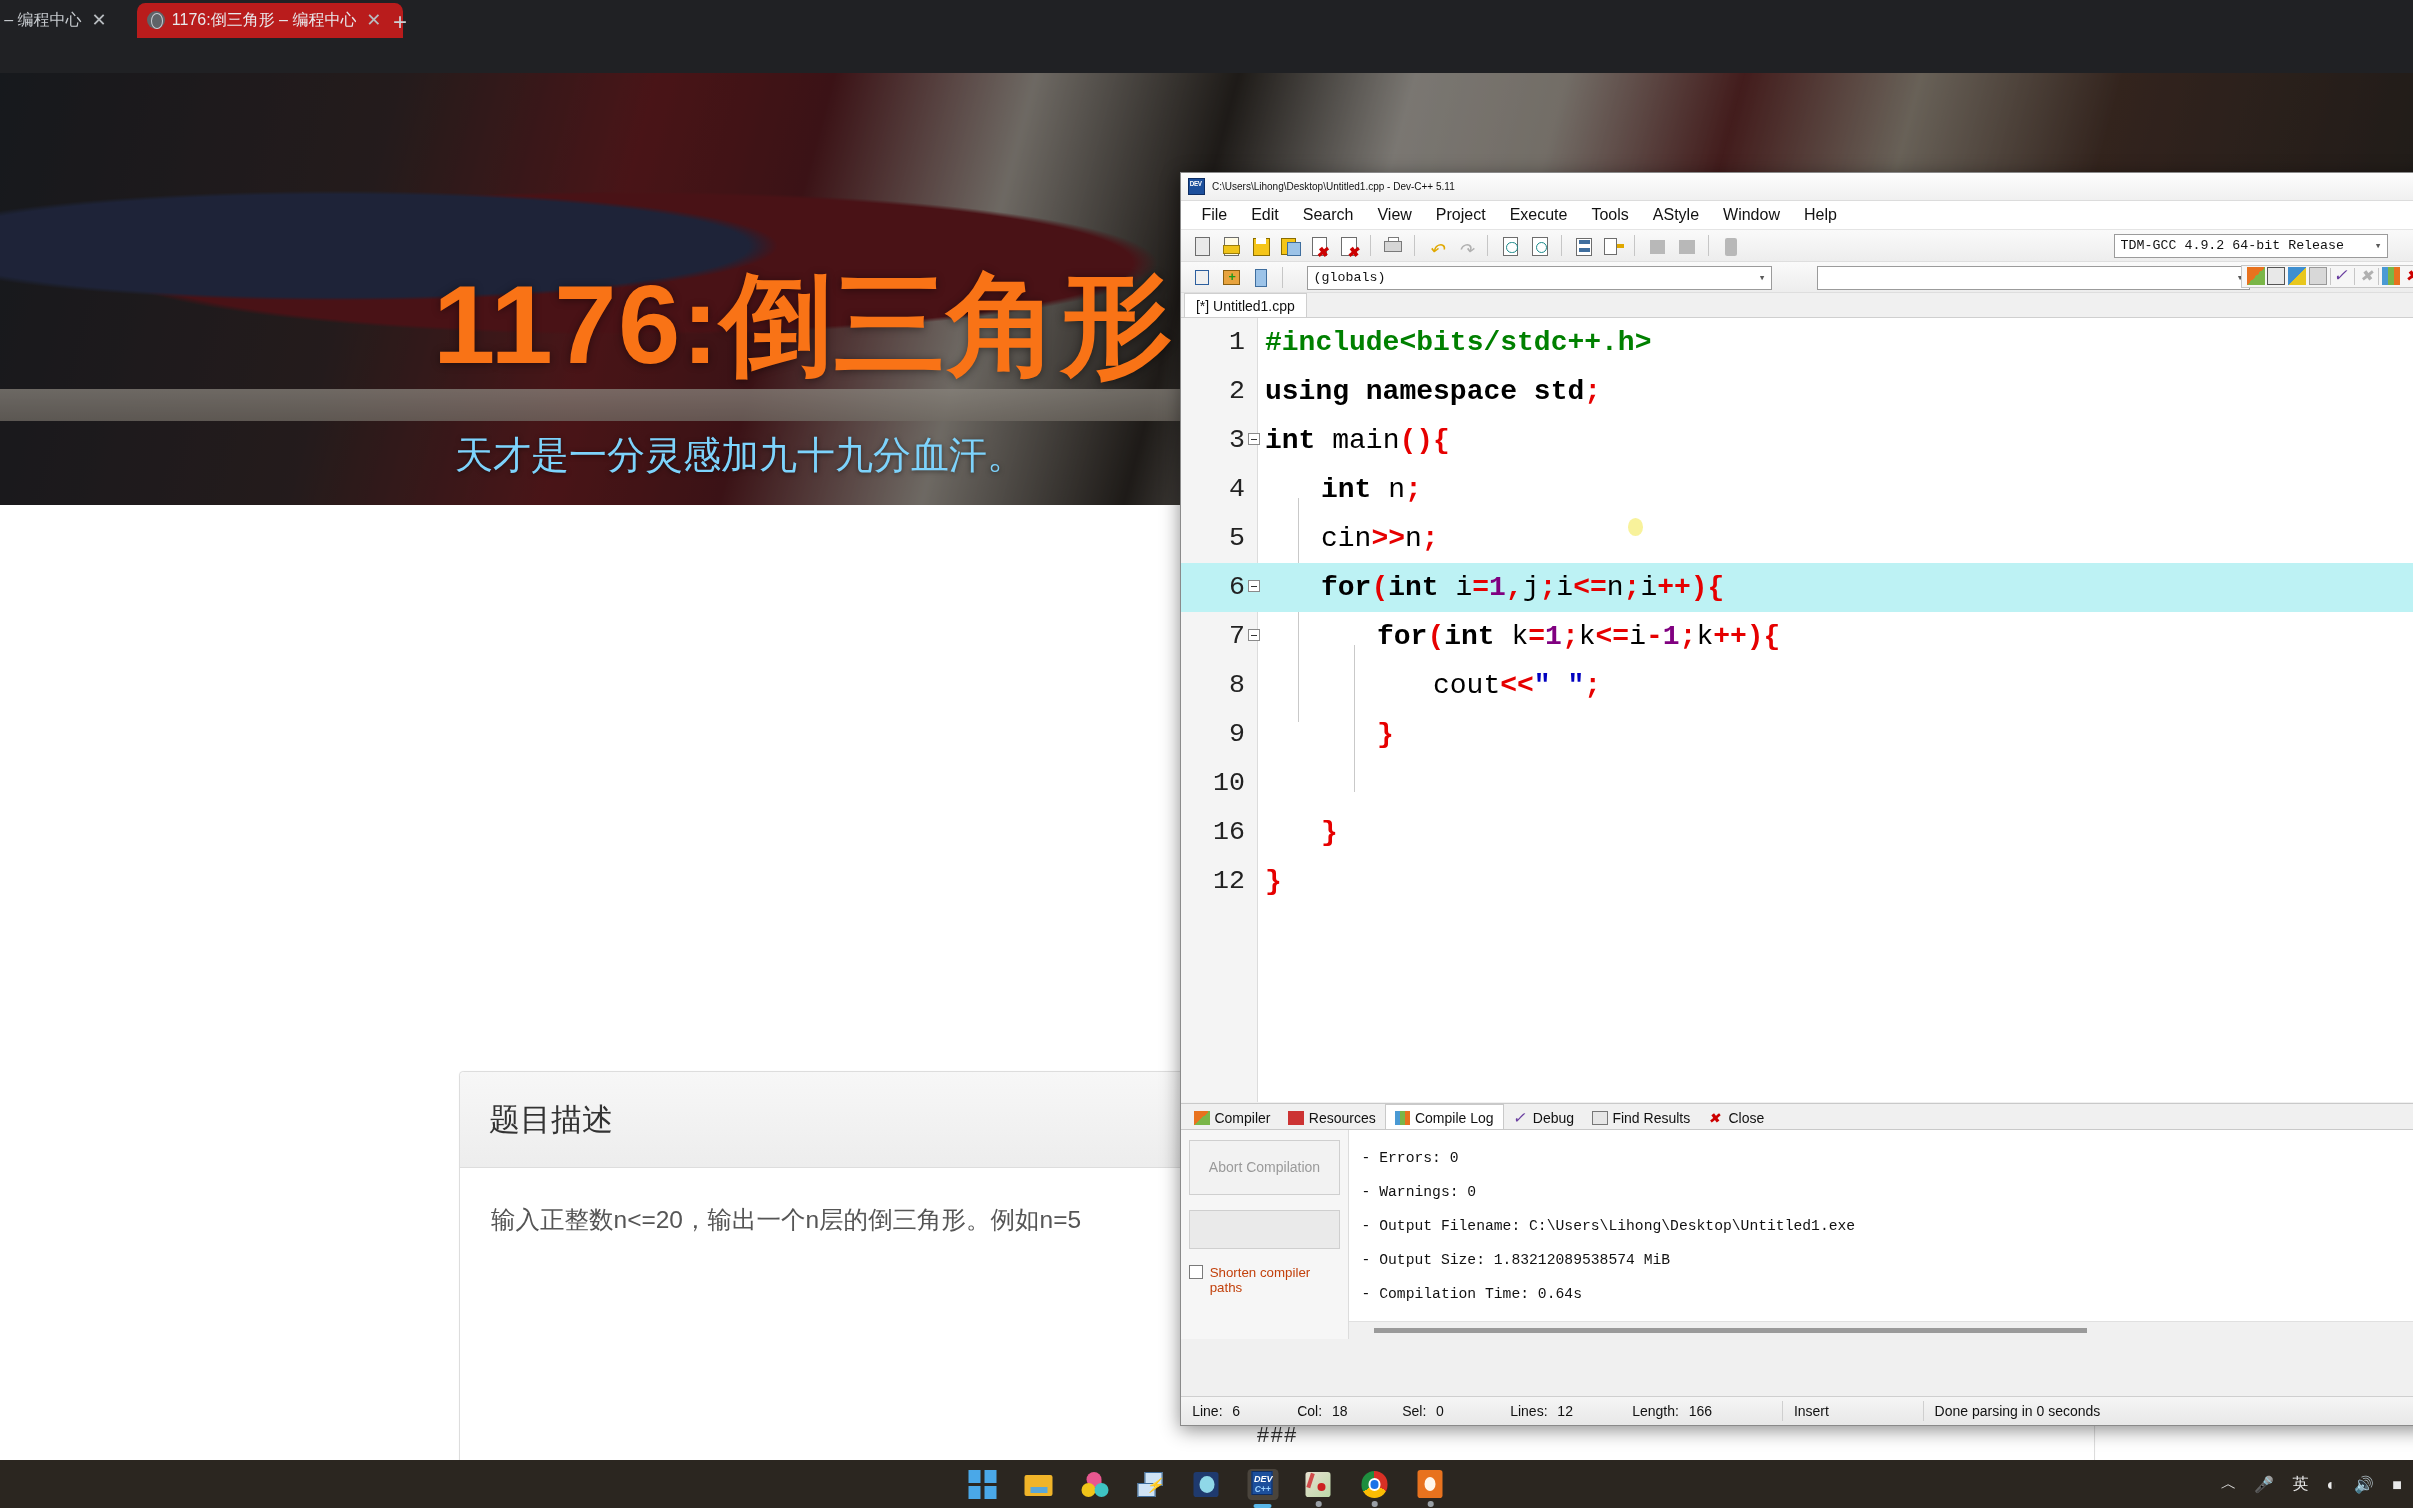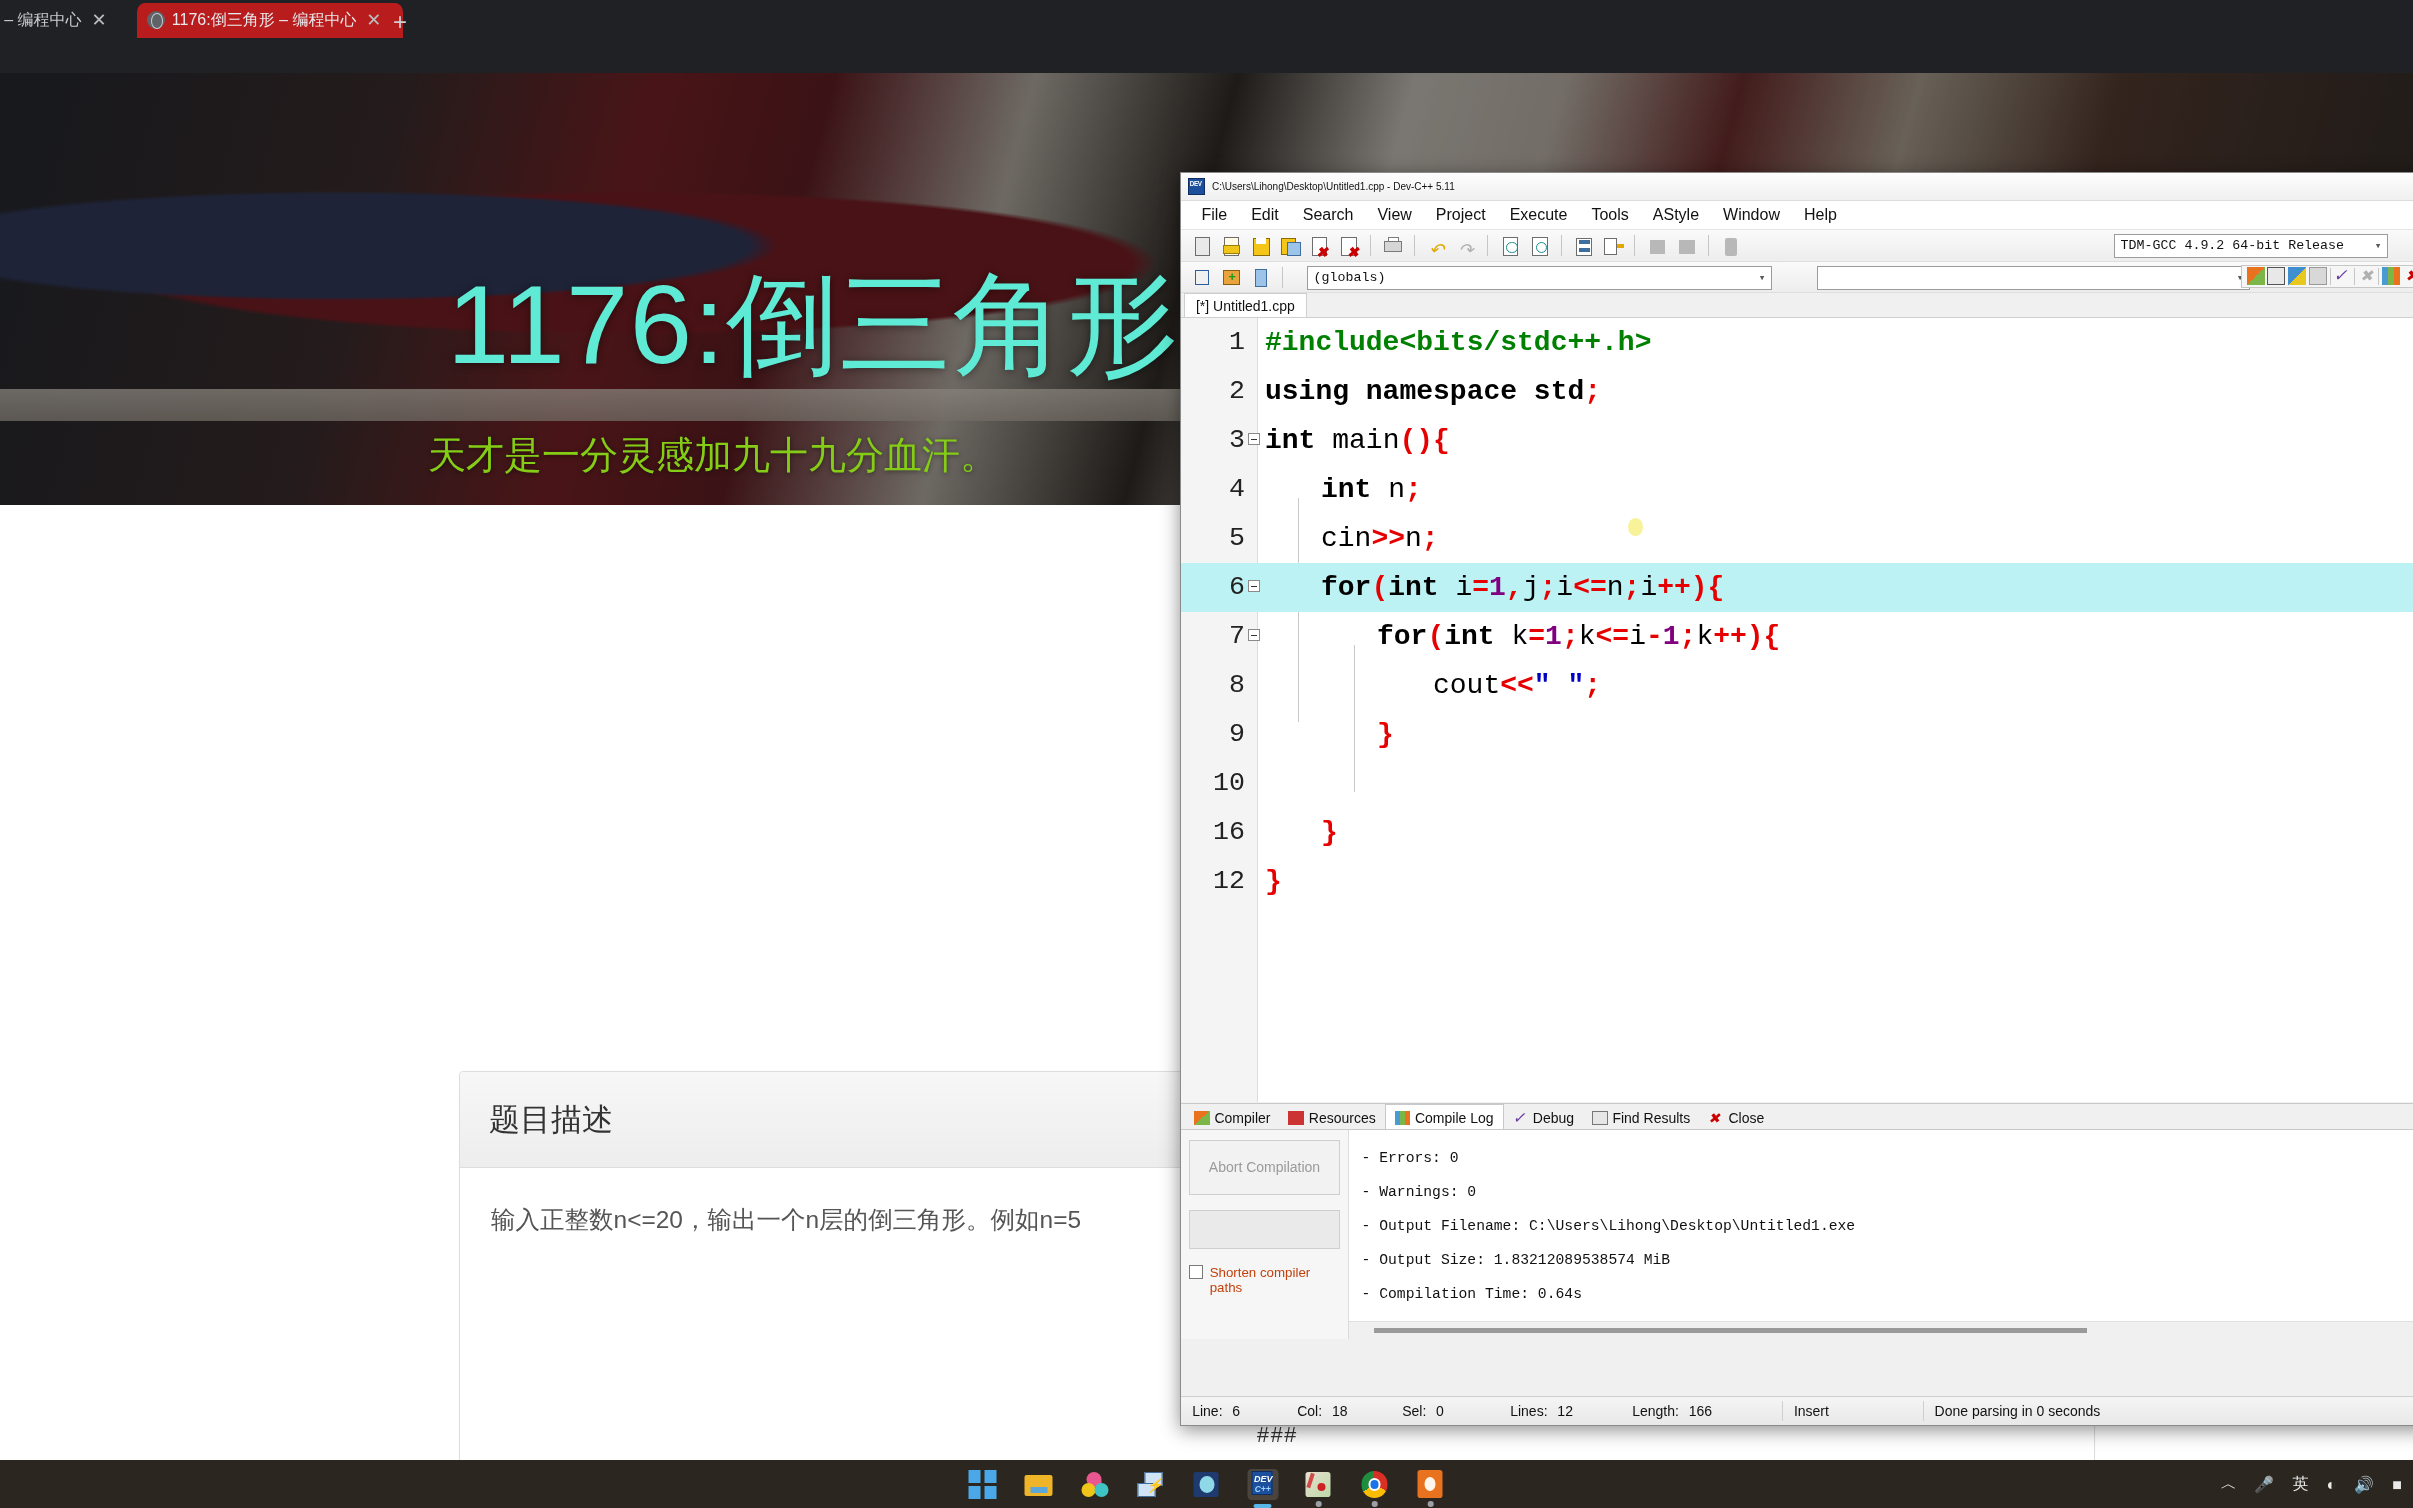--- a/index.html
+++ b/index.html
@@ -41,23 +41,23 @@
       background:
         radial-gradient(ellipse at 14% 40%, #2b3a6b 0 14%, transparent 15%),
         radial-gradient(ellipse at 26% 44%, #8e1420 0 20%, transparent 21%),
         linear-gradient(105deg,#1d2430 0%, #3b2a2c 16%, #8d1a22 26%, #6f1620 33%,
                         #cfc7bc 41%, #2d2824 49%, #e8e3da 56%, #d9cfc2 62%,
                         #7e2a2c 69%, #c4b7a4 76%, #5a3a2e 84%, #2a2724 100%);
       filter:brightness(.85) saturate(.9); }
   .hero-shelf{ position:absolute; left:0; bottom:84px; width:100%; height:32px;
       background:linear-gradient(#dcd5ca,#b6aea3); opacity:.75; }
   .hero-dim{ position:absolute; inset:0; background:rgba(18,16,14,.42); }
-  .hero-title{ position:absolute; left:447px; top:177px; font-size:112px; color:#5eead4;
-      font-weight:400; letter-spacing:1.4px; text-shadow:0 1.4px 8.4px rgba(0,0,0,.45); white-space:nowrap;}
-  .hero-sub{ position:absolute; left:428px; top:357px; font-size:38px; color:#84cc16;
+  .hero-title{ position:absolute; left:433px; top:177px; font-size:112px; color:#f97316;
+      font-weight:700; letter-spacing:1.4px; text-shadow:0 1.4px 8.4px rgba(0,0,0,.45); white-space:nowrap;}
+  .hero-sub{ position:absolute; left:455px; top:357px; font-size:38px; color:#7dd3fc;
       font-weight:400; text-shadow:0 1.4px 5.6px rgba(0,0,0,.5); white-space:nowrap; }
 
   .content{ position:relative; background:#fff; padding-top:77px; }
   .panel{ position:absolute; width:1636px; left:459px; background:#fff; border:0.7px solid #ddd;
           border-radius:4.2px; box-shadow:0 0.7px 1.4px rgba(0,0,0,.06); }
   .panel-head{ background:linear-gradient(#f7f7f7,#ededed); border-bottom:0.7px solid #ddd;
           border-radius:4.2px 4.2px 0 0; padding:26.6px 29px; }
   .panel-head h3{ font-size:31px; font-weight:400; color:#333; }
   .panel-body{ padding:29px 31px 34px; font-size:24.5px; color:#555; line-height:1.9; }
   .tri-line{ font-family:"Liberation Mono", monospace; font-size:21.7px; color:#333;

